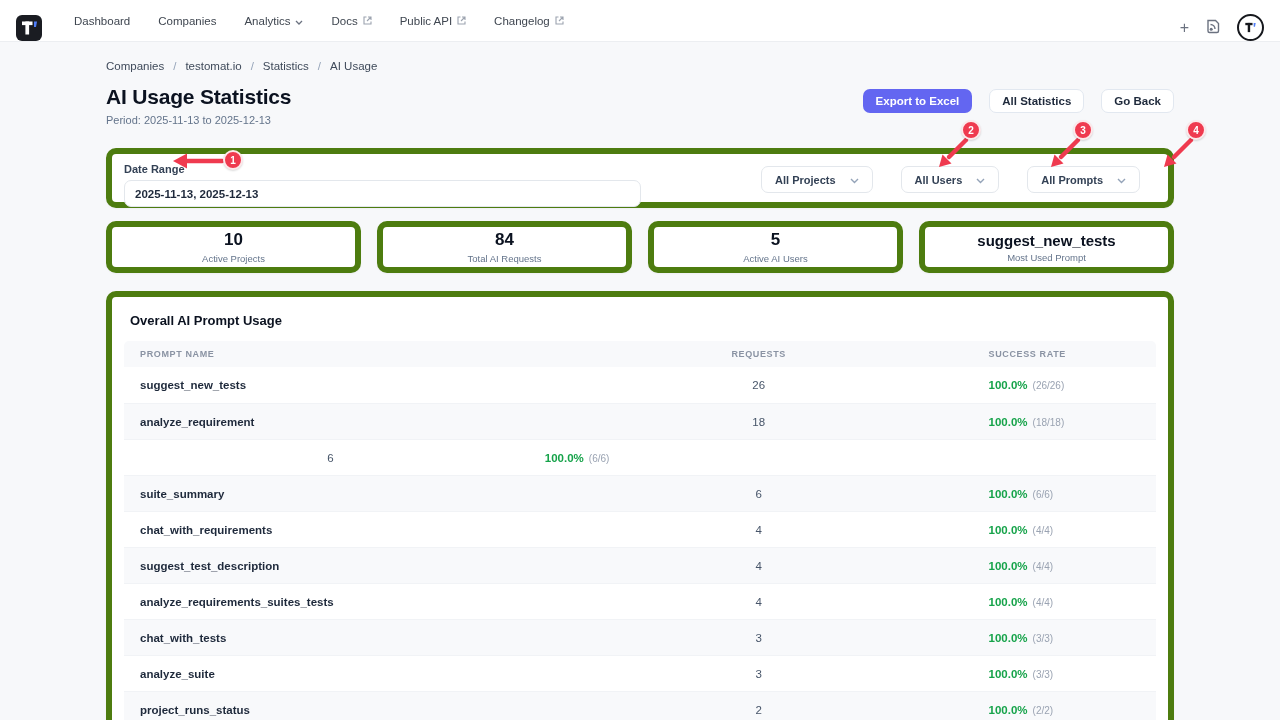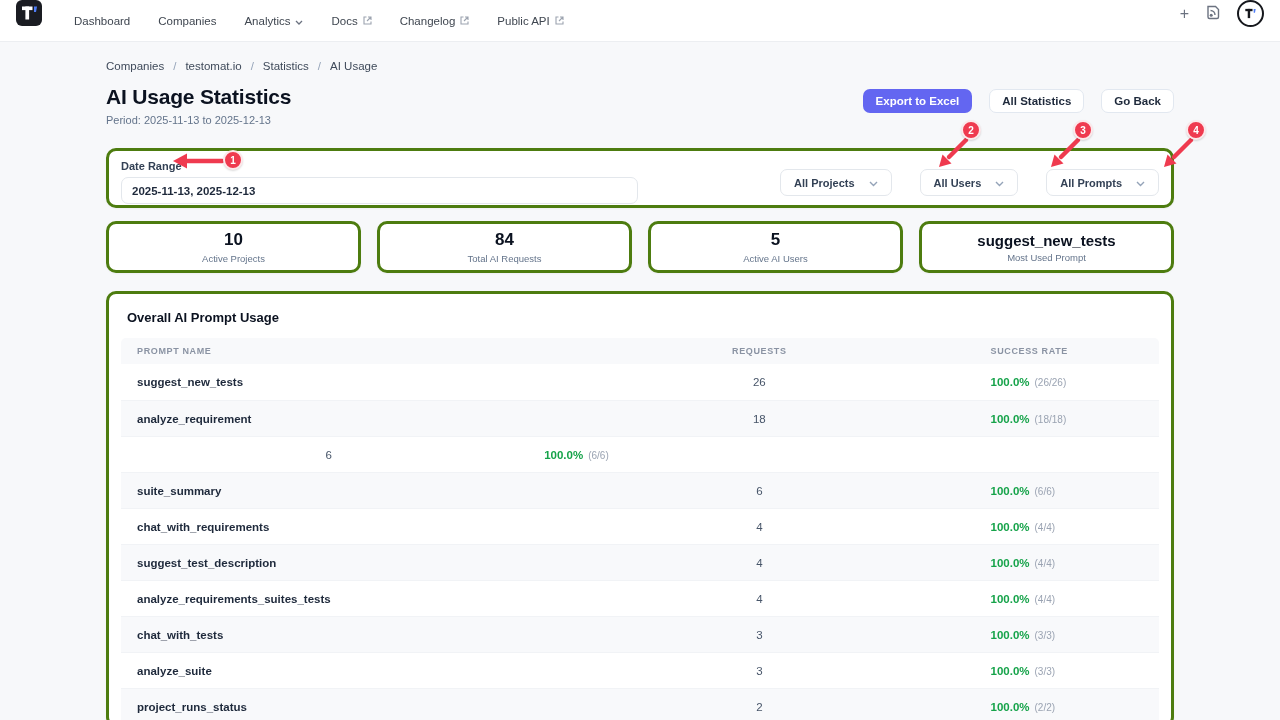--- a/index.html
+++ b/index.html
@@ -7,21 +7,21 @@
   body {
     font-family:"Liberation Sans", sans-serif;
     background:#f7f8fa;
     color:#0b1220;
     position:relative;
     overflow:hidden;
   }
   
   .topnav {
     height:42px; background:#ffffff; border-bottom:1px solid #eceef1;
-    display:flex; align-items:flex-start; padding:0 16px;
+    display:flex; align-items:flex-end; padding:0 16px;
   }
   .logo-box { width:26px; height:26px; margin-right:18px; flex:0 0 auto; }
   .nav-items { display:flex; align-items:center; height:100%; }
   .nav-item {
     display:flex; align-items:center; gap:5px;
     font-size:11.5px; color:#3f4650; padding:0 14px; cursor:pointer; height:100%;
   }
   .nav-right { margin-left:auto; display:flex; align-items:center; gap:16px; }
   .plus-icon { font-size:16px; color:#6b7280; line-height:1; cursor:pointer; }
   .avatar {
@@ -39,31 +39,31 @@
   .head-buttons { display:flex; gap:17px; margin-top:4px; }
   .btn {
     height:24px; padding:0 12px; border-radius:7px; font-size:11.5px; font-weight:700;
     display:flex; align-items:center; cursor:pointer; border:1px solid transparent;
     font-family:"Liberation Sans", sans-serif;
   }
   .btn-primary { background:#6366f1; color:#fff; }
   .btn-secondary { background:#fff; color:#1e293b; border-color:#e2e8f0; }
   
   .card {
-    background:#fff; border:3px solid #4d7c0f; border-radius:10px;
+    background:#fff; border:6px solid #4d7c0f; border-radius:10px;
     box-shadow:0 1px 2px rgba(15,23,42,0.04);
   }
   .filter-card { margin-top:22px; height:60px; position:relative; padding:9px 12px; }
   .filter-label { font-size:11px; font-weight:700; color:#334155; }
   .date-input {
     margin-top:5px; width:517px; height:27px; border:1px solid #e3e7ec; border-radius:7px;
     padding:0 10px; font-size:11.5px; font-weight:600; color:#1e293b; background:#fff;
     font-family:"Liberation Sans", sans-serif; outline:none;
   }
-  .filter-dropdowns { position:absolute; right:12px; bottom:9px; display:flex; gap:28px; }
+  .filter-dropdowns { position:absolute; right:28px; bottom:9px; display:flex; gap:28px; }
   .dropdown {
     height:27px; border:1px solid #e3e7ec; border-radius:7px; background:#fff;
     display:flex; align-items:center; gap:14px; padding:0 13px;
     font-size:11px; color:#334155; cursor:pointer; font-weight:600;
   }
   
   .stats-row { margin-top:13px; display:grid; grid-template-columns:repeat(4,1fr); gap:16px; }
   .stat-card { height:52px; display:flex; flex-direction:column; align-items:center; justify-content:center; }
   .stat-value { font-size:17px; font-weight:700; color:#0b1220; }
   .stat-value.small { font-size:15px; }
@@ -126,30 +126,30 @@
     <div class="nav-item">
       <span>Docs</span>
       <span>
         <svg width="9" height="9" viewBox="0 0 9 9">
             <path d="M3.5 1 H1 V8 H8 V5.5" fill="none" stroke="#9ca3af" stroke-width="1.1"></path>
             <path d="M5 1 H8 V4 M8 1 L4 5" fill="none" stroke="#9ca3af" stroke-width="1.1"></path>
           </svg>
       </span>
     </div>
     <div class="nav-item">
-      <span>Changelog</span>
+      <span>Public API</span>
       <span>
         <svg width="9" height="9" viewBox="0 0 9 9">
             <path d="M3.5 1 H1 V8 H8 V5.5" fill="none" stroke="#9ca3af" stroke-width="1.1"></path>
             <path d="M5 1 H8 V4 M8 1 L4 5" fill="none" stroke="#9ca3af" stroke-width="1.1"></path>
           </svg>
       </span>
     </div>
     <div class="nav-item">
-      <span>Public API</span>
+      <span>Changelog</span>
       <span>
         <svg width="9" height="9" viewBox="0 0 9 9">
             <path d="M3.5 1 H1 V8 H8 V5.5" fill="none" stroke="#9ca3af" stroke-width="1.1"></path>
             <path d="M5 1 H8 V4 M8 1 L4 5" fill="none" stroke="#9ca3af" stroke-width="1.1"></path>
           </svg>
       </span>
     </div>
   </div>
   <div class="nav-right">
     <span class="plus-icon">+</span>

